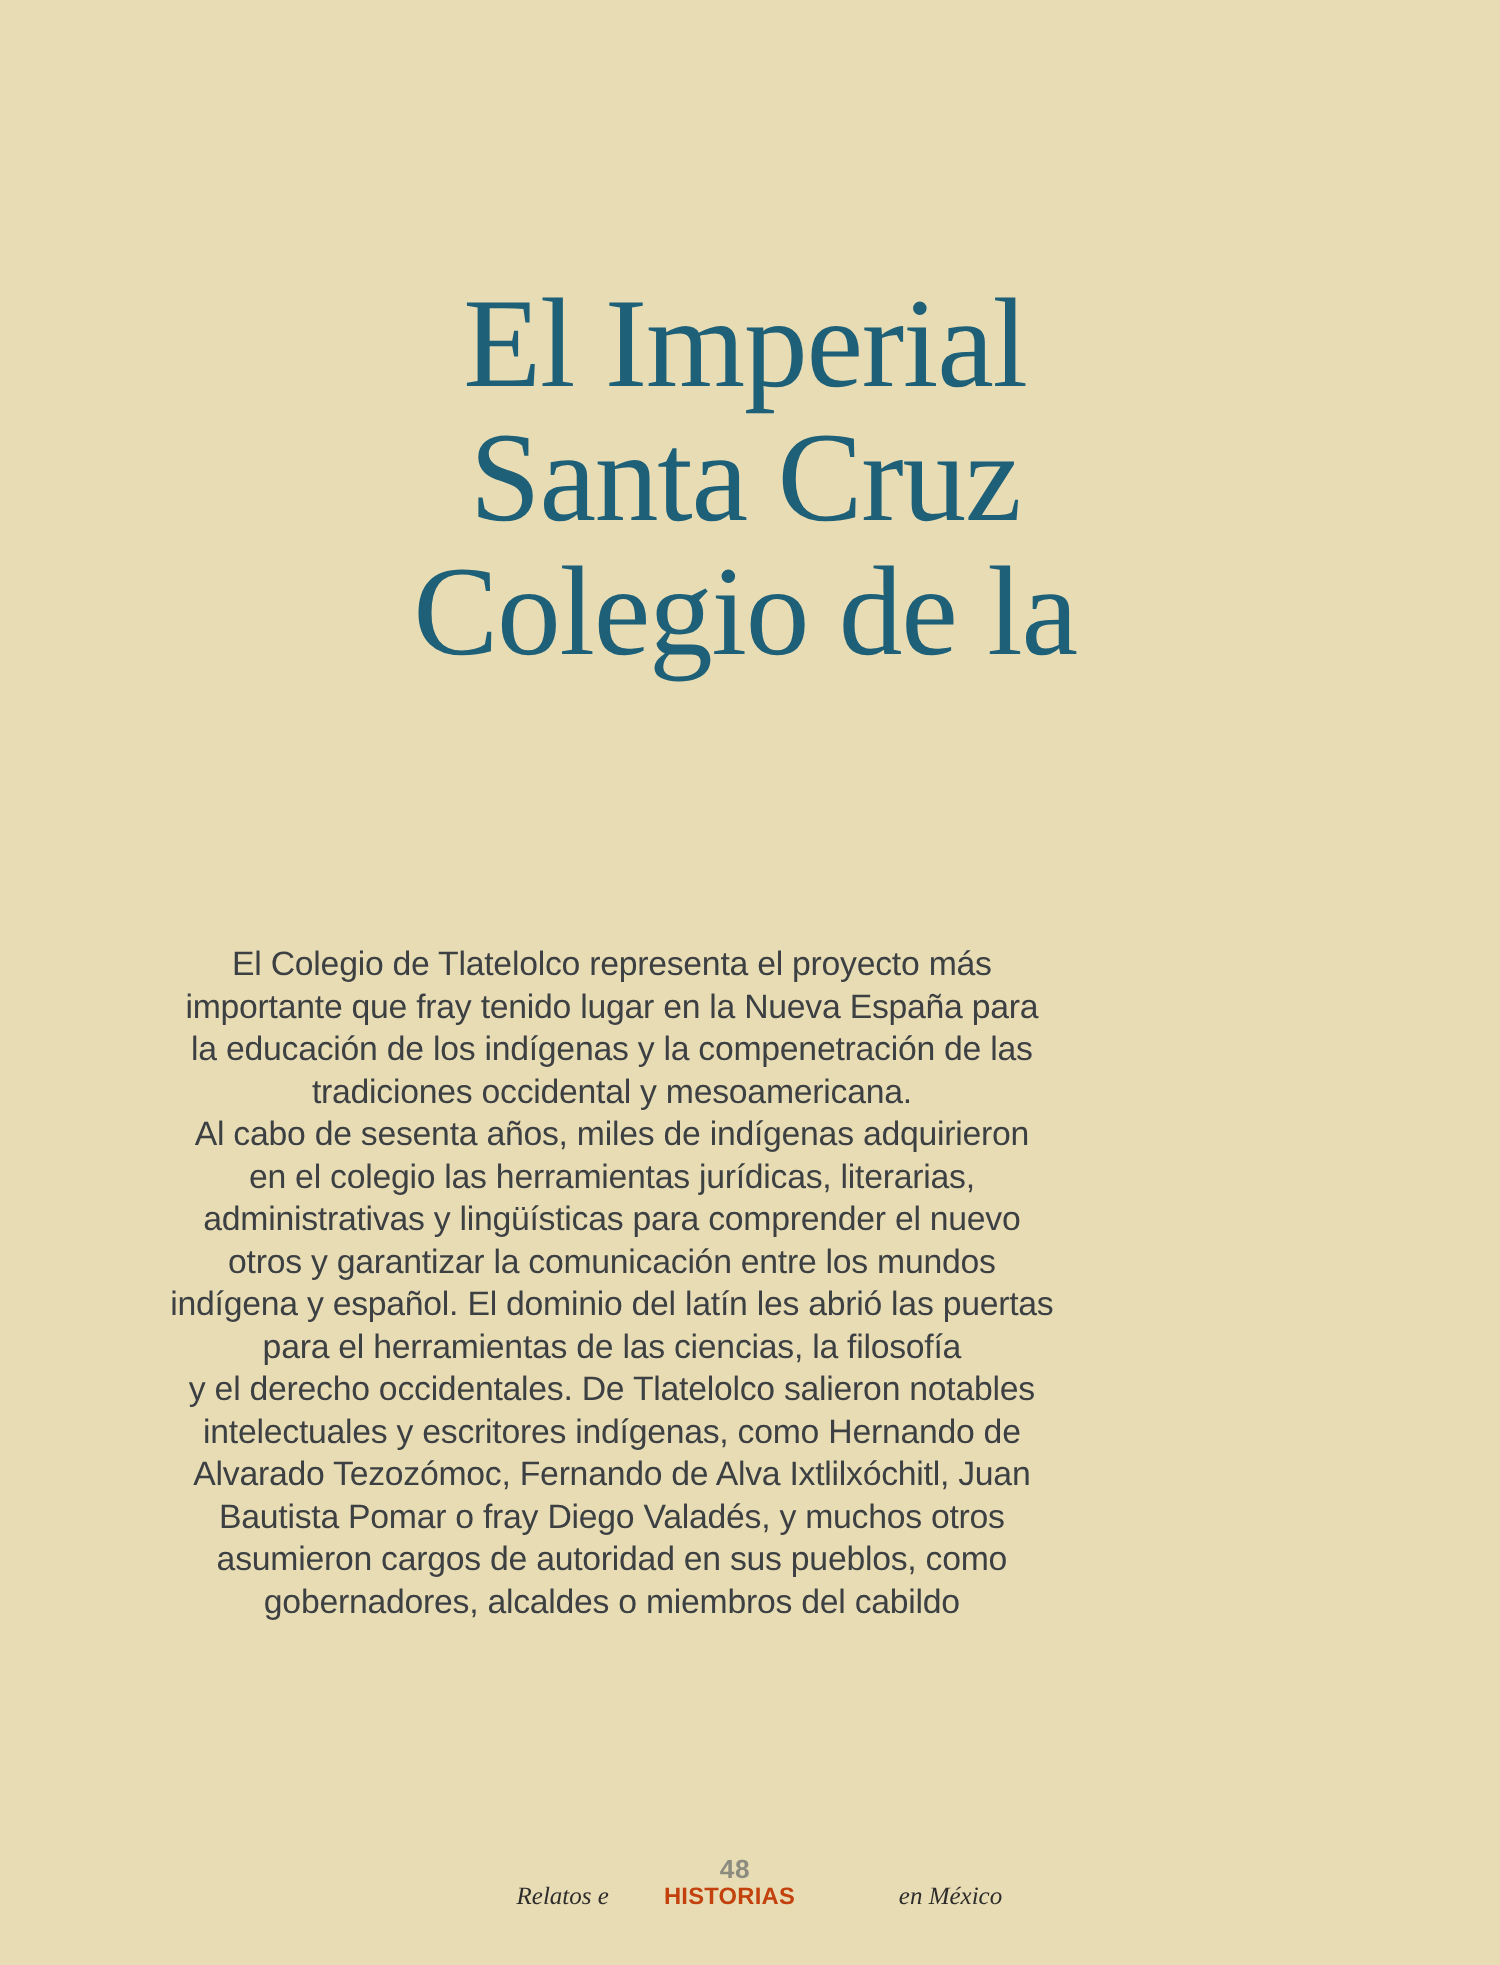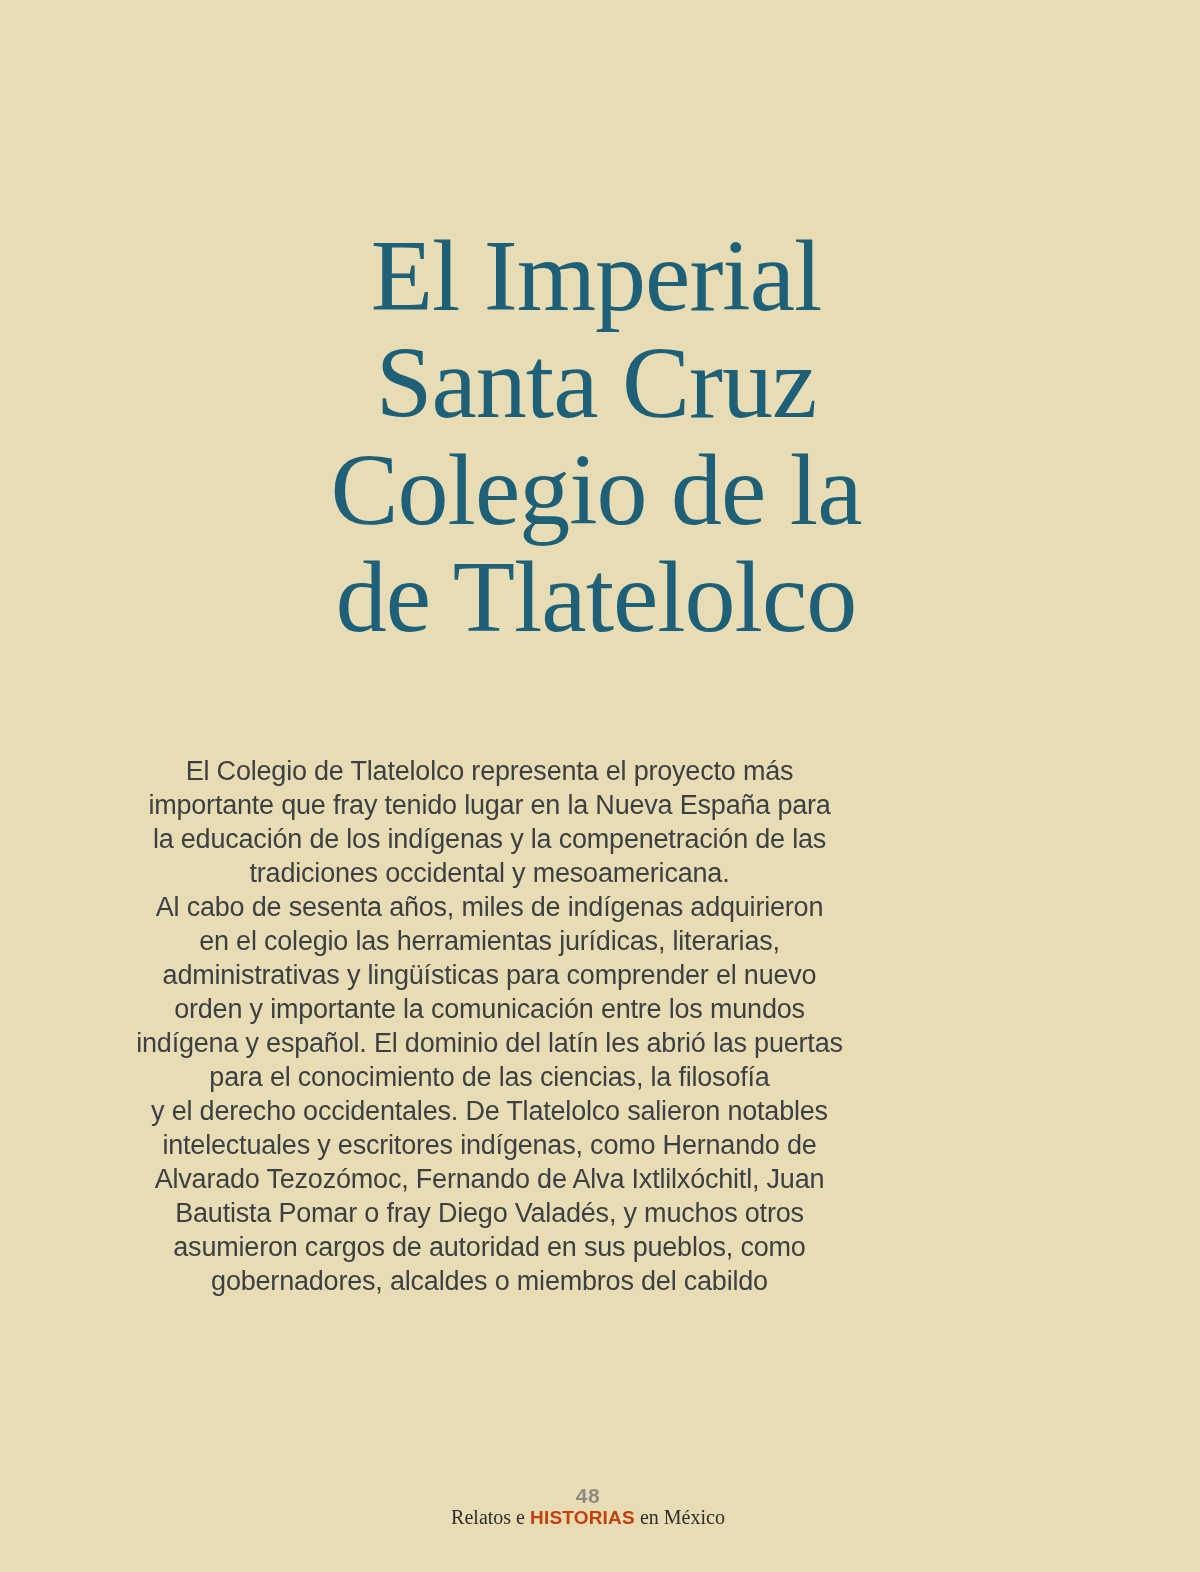--- a/index.html
+++ b/index.html
@@ -60,54 +60,55 @@
     letter-spacing: 0.5px;
   }
   .footer-line {
     margin-top: 1px;
     font-size: 20px;
     line-height: 22px;
     color: #2e2d2b;
   }
   .footer-serif {
     font-family: "Liberation Serif", serif;
+    font-style: italic;
     font-weight: 400;
+    margin-left: 39px;
   }
   .footer-brand {
     font-family: "Liberation Sans", sans-serif;
     font-style: normal;
     font-weight: 700;
     font-size: 19px;
     letter-spacing: 0.2px;
     color: #c2410c;
   }
 </style>
 </head>
 <body>
 
 <div class="page">
 
   <div class="title-block">
     <div>El Imperial</div>
     <div>Santa Cruz</div>
     <div>Colegio de la</div>
-    <div>de Tlatelolco</div>
   </div>
 
   <div class="intro-block">
     <div>El Colegio de Tlatelolco representa el proyecto más</div>
     <div>importante que fray tenido lugar en la Nueva España para</div>
     <div>la educación de los indígenas y la compenetración de las</div>
     <div>tradiciones occidental y mesoamericana.</div>
     <div>Al cabo de sesenta años, miles de indígenas adquirieron</div>
     <div>en el colegio las herramientas jurídicas, literarias,</div>
     <div>administrativas y lingüísticas para comprender el nuevo</div>
-    <div>orden y importante la comunicación entre los mundos</div>
+    <div>otros y garantizar la comunicación entre los mundos</div>
     <div>indígena y español. El dominio del latín les abrió las puertas</div>
-    <div>para el conocimiento de las ciencias, la filosofía</div>
+    <div>para el herramientas de las ciencias, la filosofía</div>
     <div>y el derecho occidentales. De Tlatelolco salieron notables</div>
     <div>intelectuales y escritores indígenas, como Hernando de</div>
     <div>Alvarado Tezozómoc, Fernando de Alva Ixtlilxóchitl, Juan</div>
     <div>Bautista Pomar o fray Diego Valadés, y muchos otros</div>
     <div>asumieron cargos de autoridad en sus pueblos, como</div>
     <div>gobernadores, alcaldes o miembros del cabildo</div>
   </div>
 
   <div class="footer-block">
     <div class="page-number">48</div>

